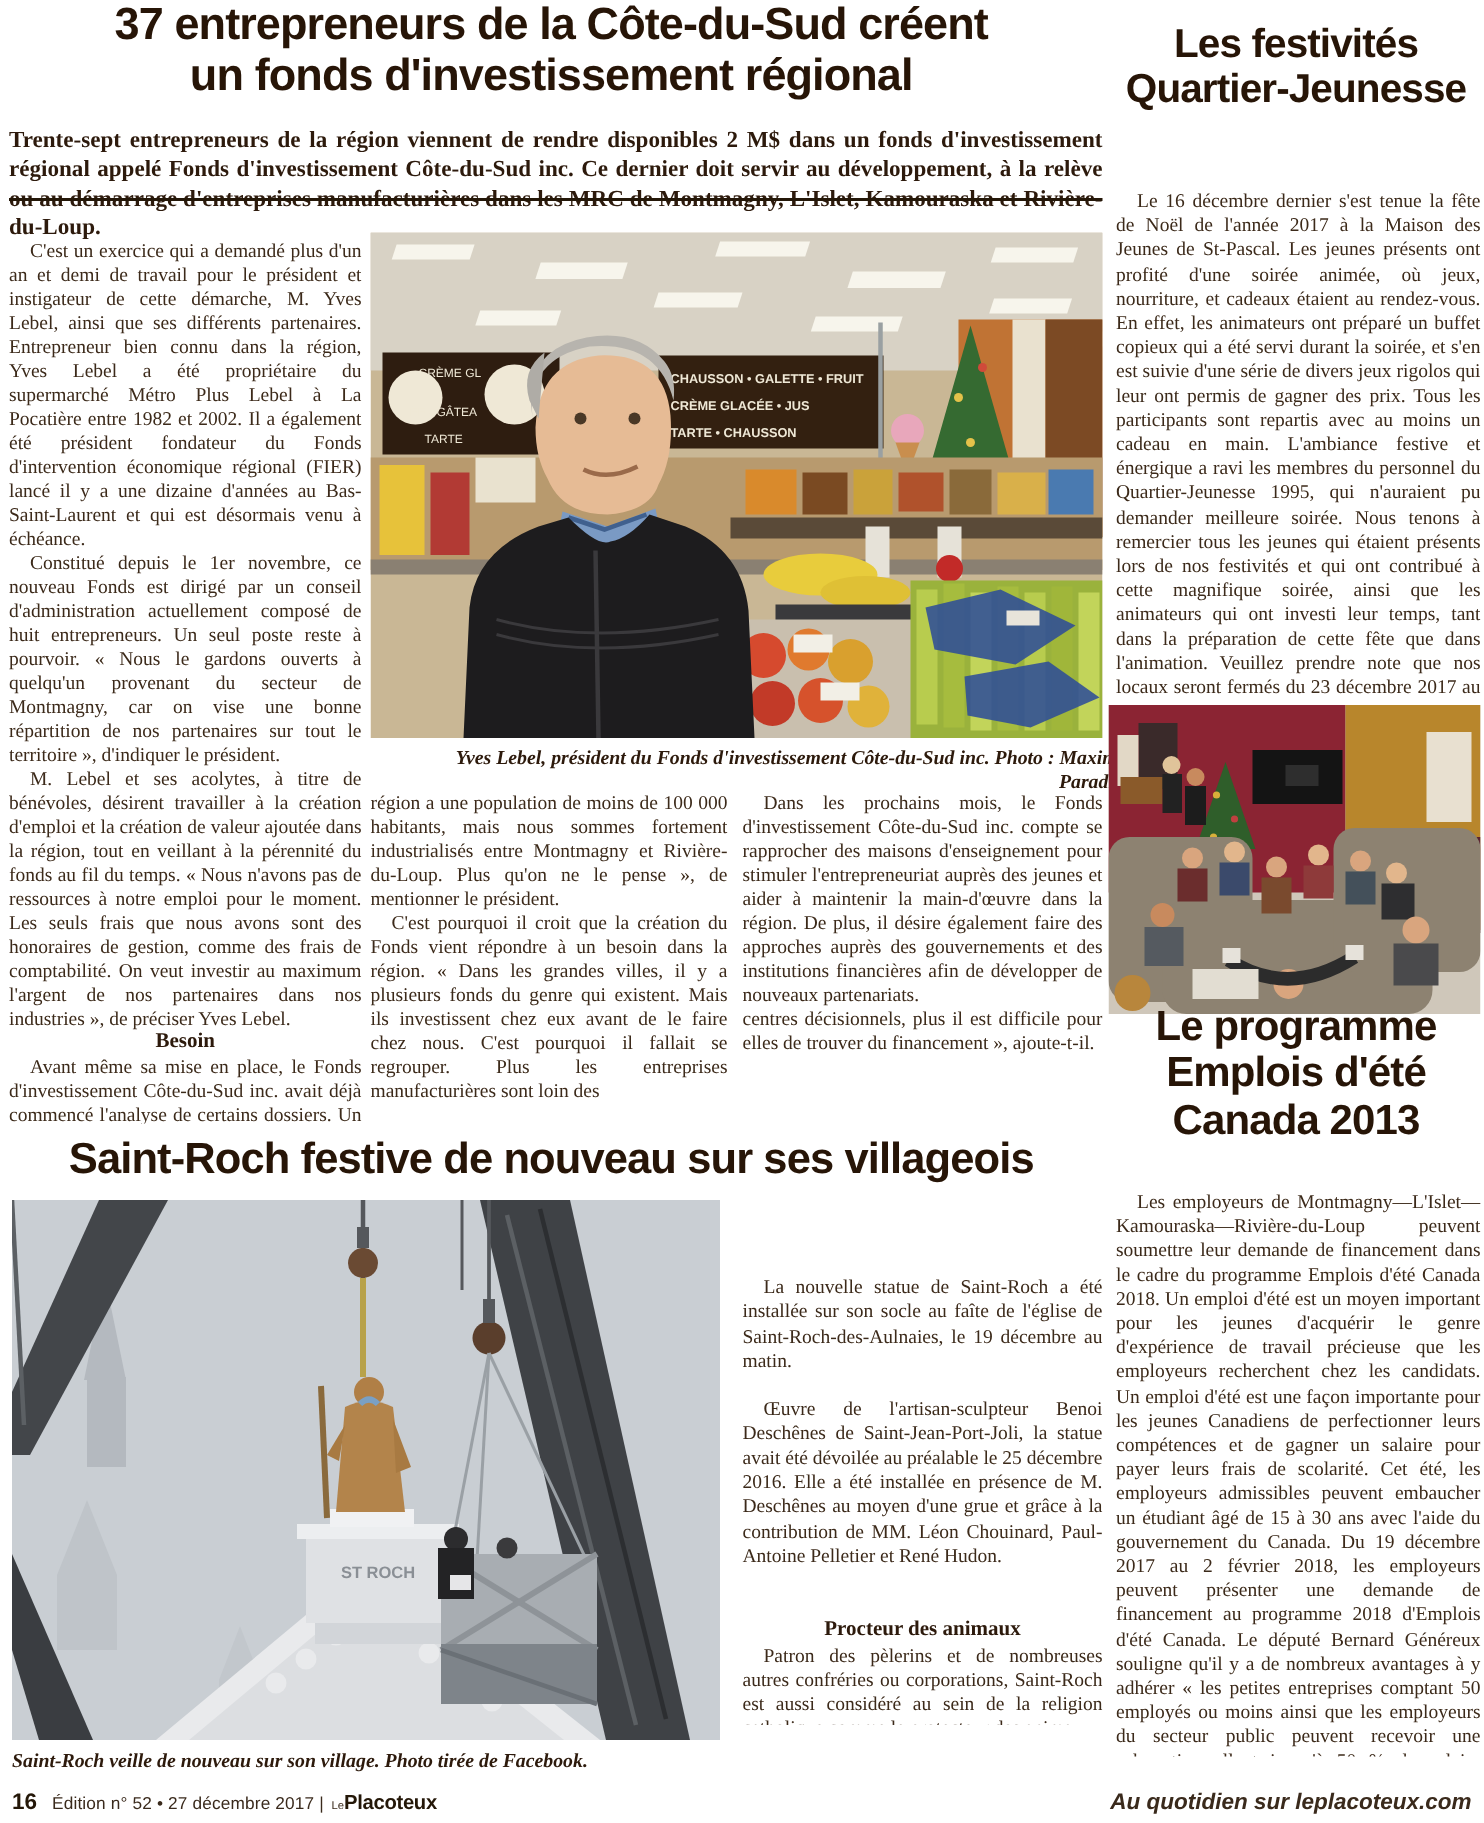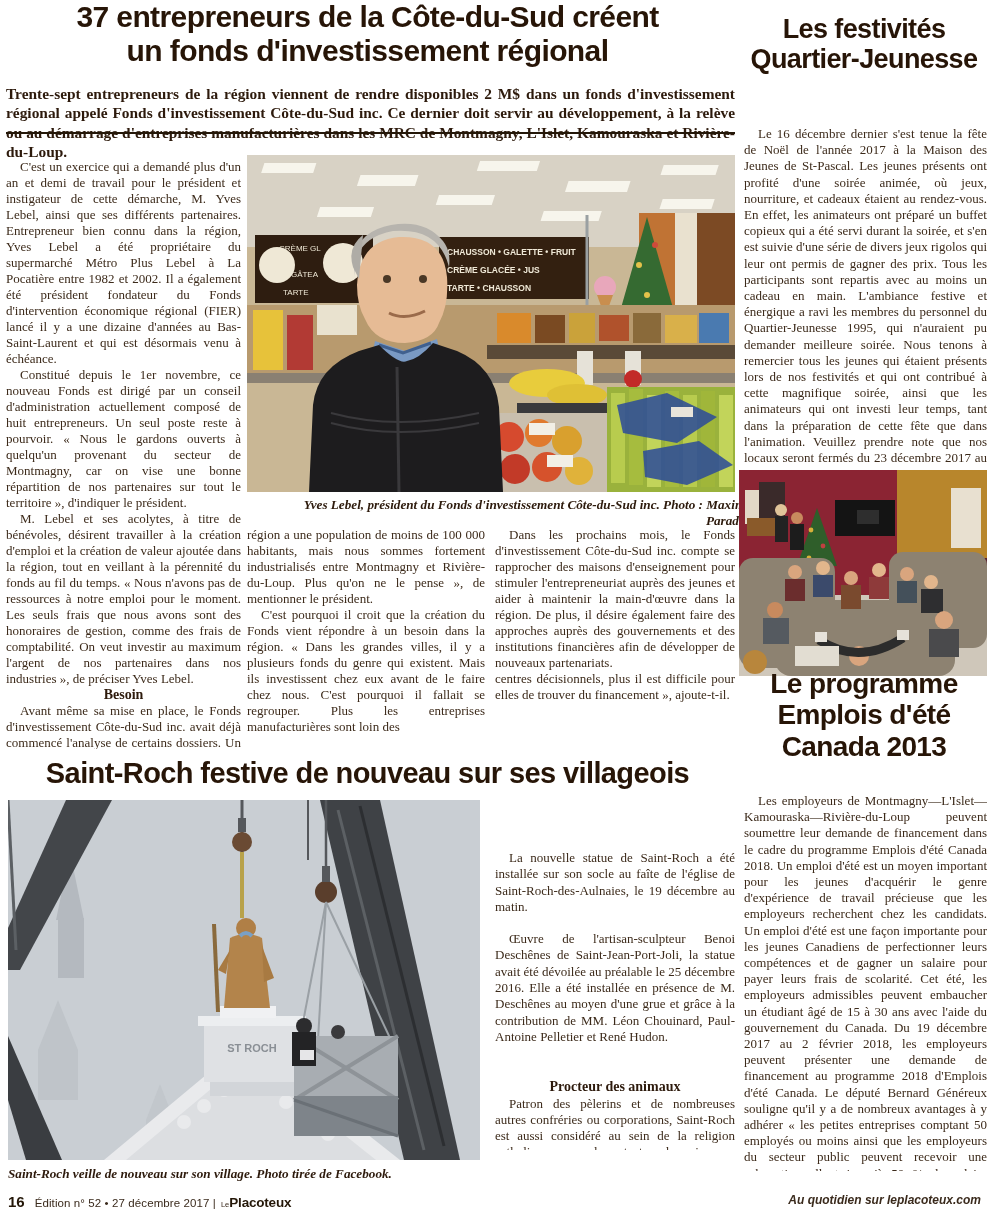--- a/index.html
+++ b/index.html
@@ -32,21 +32,21 @@
     font-weight:700;text-align:center;font-size:14px;color:#2d1a0c;
     margin:10px 0 2px 0;text-indent:0 !important;
   }
   .caption{
     font-size:13.2px;font-weight:700;font-style:italic;color:#2d1a0c;
     line-height:16px;
   }
   .photo{display:block;}
   .tagline{
     font-family:"Liberation Sans", sans-serif;font-style:italic;font-weight:600;
-    font-size:12px;color:#3a2a1c;text-align:right;
+    font-size:15px;color:#3a2a1c;text-align:right;
   }
   .footerbar{
     font-family:"Liberation Sans", sans-serif;color:#3a2a1c;
     display:flex;align-items:baseline;
   }
   .footerbar .pgnum{font-weight:700;font-size:15px;margin-right:10px;color:#241708;}
   .footerbar .edition{font-size:11.5px;letter-spacing:.1px;}
   .footerbar .brand-le{font-size:7.5px;margin-left:5px;}
   .footerbar .brand{font-size:13.5px;font-weight:700;letter-spacing:-0.2px;color:#241708;}
 </style>

